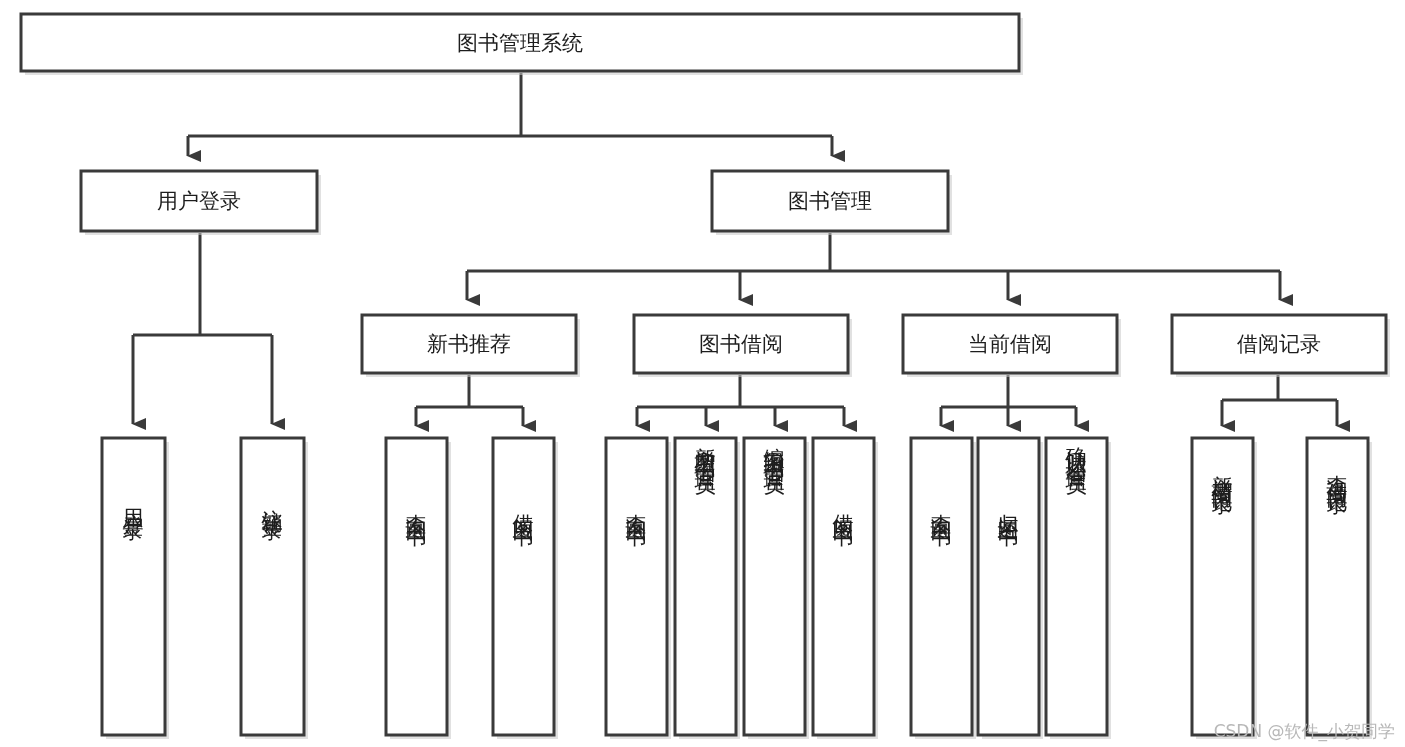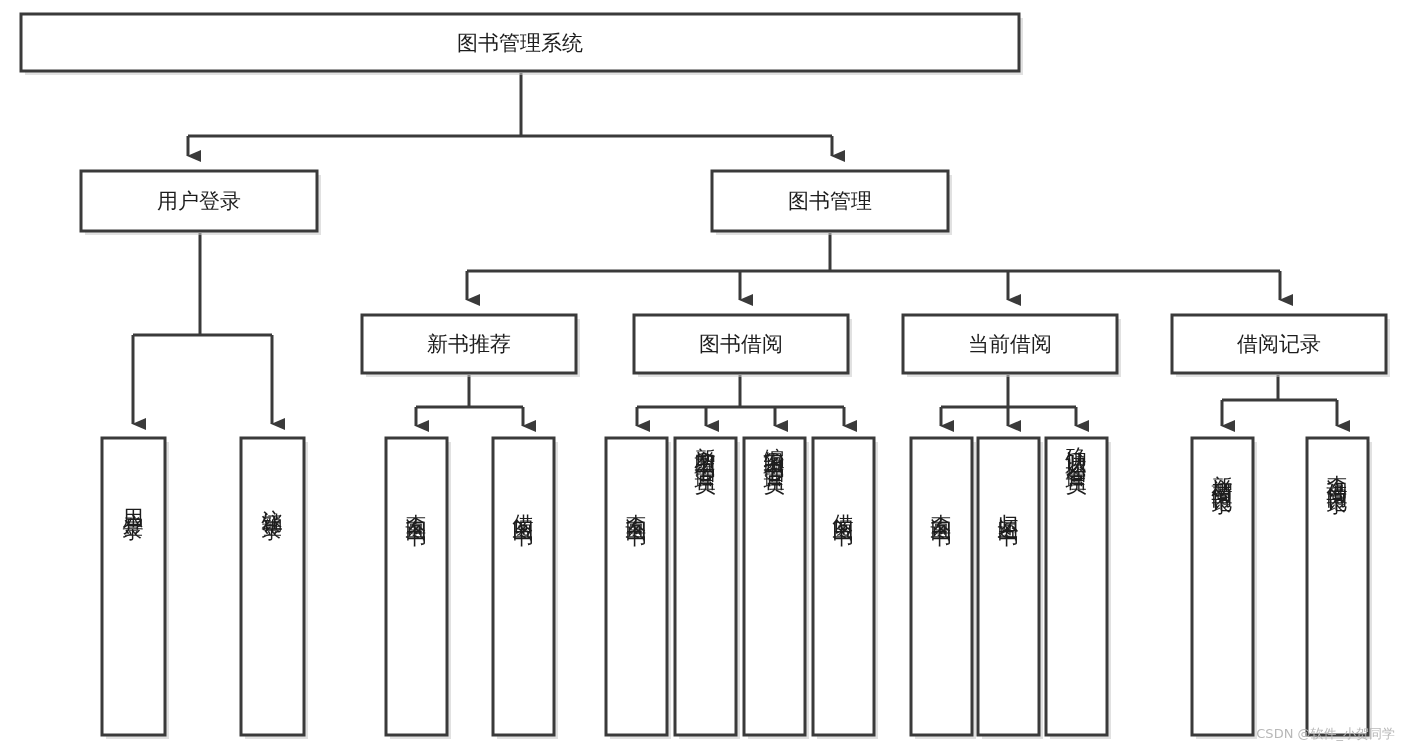--- a/index.html
+++ b/index.html
@@ -16,21 +16,21 @@
     font-size:21px;fill:#1d1d1d;text-anchor:middle;dominant-baseline:middle;
   }
   .node-label-v{
     font-family:"DejaVu Sans","Liberation Sans",sans-serif;
     font-size:21px;fill:#1d1d1d;text-anchor:middle;
     writing-mode:vertical-rl;letter-spacing:4px;
   }
   .watermark{
     position:absolute;right:10px;bottom:4px;
     font-family:"DejaVu Sans","Liberation Sans",sans-serif;
-    font-size:13px;color:#b8b8b8;white-space:nowrap;user-select:none;
+    font-size:17px;color:#b8b8b8;white-space:nowrap;user-select:none;
   }
 </style>
 </head>
 <body>
 
 <svg id="diagram" viewBox="0 0 1405 747" xmlns="http://www.w3.org/2000/svg">
 
   <defs>
     <marker id="arrow" viewBox="0 0 12 14" refX="6" refY="13" markerWidth="12" markerHeight="14" orient="auto-start-reverse" markerUnits="userSpaceOnUse">
       <path d="M0,0 L12,0 L6,14 Z" fill="#3a3a3a"></path>

